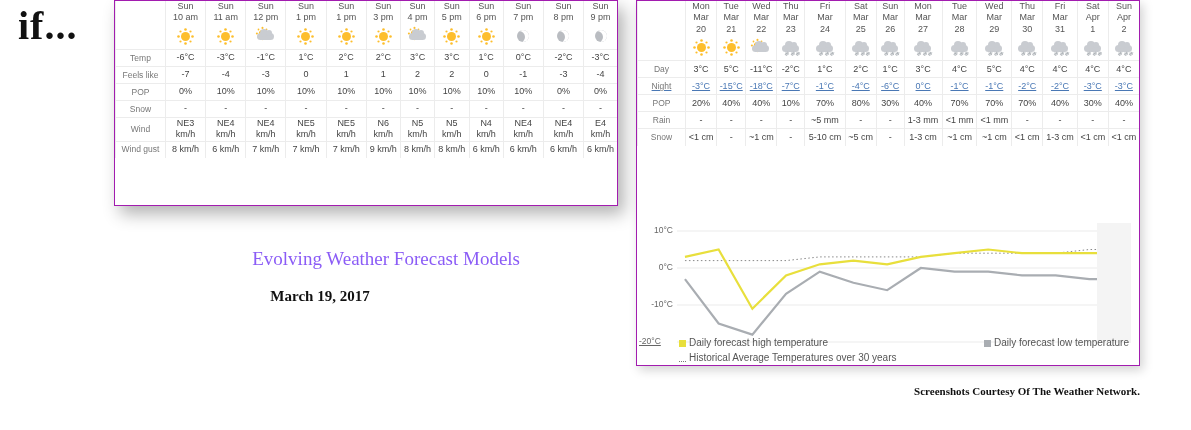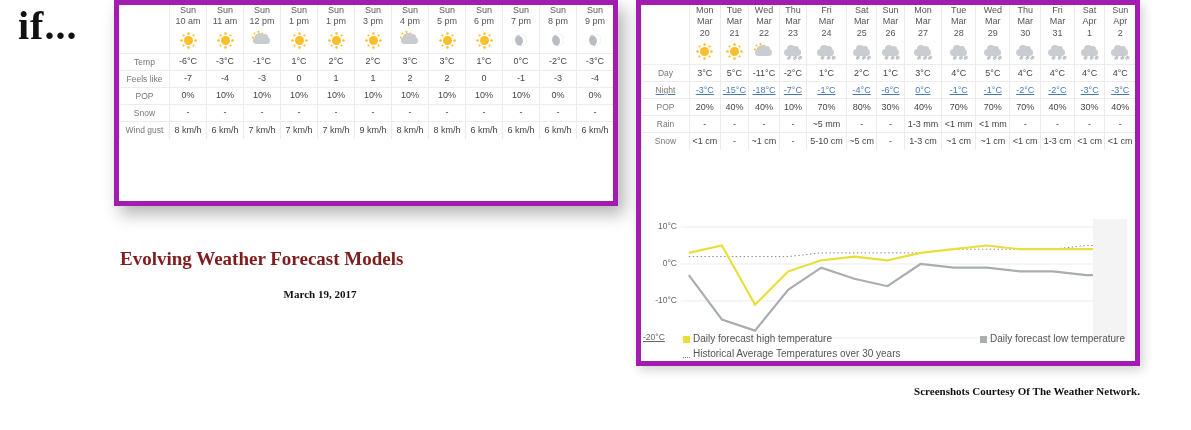--- a/index.html
+++ b/index.html
@@ -22,52 +22,52 @@
     font-size: 40px;
     color: #111;
     letter-spacing: 1px;
   }
 
   
   .caption-title {
     position: absolute;
     left: 120px; top: 248px;
     width: 400px;
-    text-align: left;
+    text-align: right;
     font-family: "Liberation Serif", serif;
-    font-weight: bold;
+    font-weight: normal;
     font-size: 19px;
-    color: #7f1d1d;
+    color: #8b5cf6;
   }
   .caption-date {
     position: absolute;
     left: 120px; top: 288px;
     width: 400px;
     text-align: center;
     font-family: "Liberation Serif", serif;
     font-weight: bold;
-    font-size: 11px;
+    font-size: 15px;
     color: #111;
   }
   .courtesy {
     position: absolute;
     left: 700px; top: 385px;
     width: 440px;
     text-align: right;
     font-family: "Liberation Serif", serif;
     font-weight: bold;
     font-size: 11px;
     color: #111;
   }
 
   
   .panel {
     position: absolute;
     background: #fff;
-    border: 5px solid #a21caf;
+    border: 1px solid #a21caf;
   }
   #panel-hourly {
     left: 114px; top: 0px;
     width: 504px; height: 206px;
     box-shadow: 6px 8px 16px rgba(0,0,0,0.30);
   }
   #panel-daily {
     left: 636px; top: 0px;
     width: 504px; height: 366px;
     box-shadow: 3px 4px 10px rgba(0,0,0,0.18);
@@ -317,20 +317,35 @@
       <td class="valcell">-</td>
       <td class="valcell">-</td>
       <td class="valcell">-</td>
       <td class="valcell">-</td>
       <td class="valcell">-</td>
       <td class="valcell">-</td>
       <td class="valcell">-</td>
       <td class="valcell">-</td>
     </tr>
 
+    <tr class="rowline">
+      <td class="rowlabel">Wind</td>
+      <td class="valcell">NE3 km/h</td>
+      <td class="valcell">NE4 km/h</td>
+      <td class="valcell">NE4 km/h</td>
+      <td class="valcell">NE5 km/h</td>
+      <td class="valcell">NE5 km/h</td>
+      <td class="valcell">N6 km/h</td>
+      <td class="valcell">N5 km/h</td>
+      <td class="valcell">N5 km/h</td>
+      <td class="valcell">N4 km/h</td>
+      <td class="valcell">NE4 km/h</td>
+      <td class="valcell">NE4 km/h</td>
+      <td class="valcell">E4 km/h</td>
+    </tr>
 
     <tr class="rowline">
       <td class="rowlabel">Wind gust</td>
       <td class="valcell">8 km/h</td>
       <td class="valcell">6 km/h</td>
       <td class="valcell">7 km/h</td>
       <td class="valcell">7 km/h</td>
       <td class="valcell">7 km/h</td>
       <td class="valcell">9 km/h</td>
       <td class="valcell">8 km/h</td>

